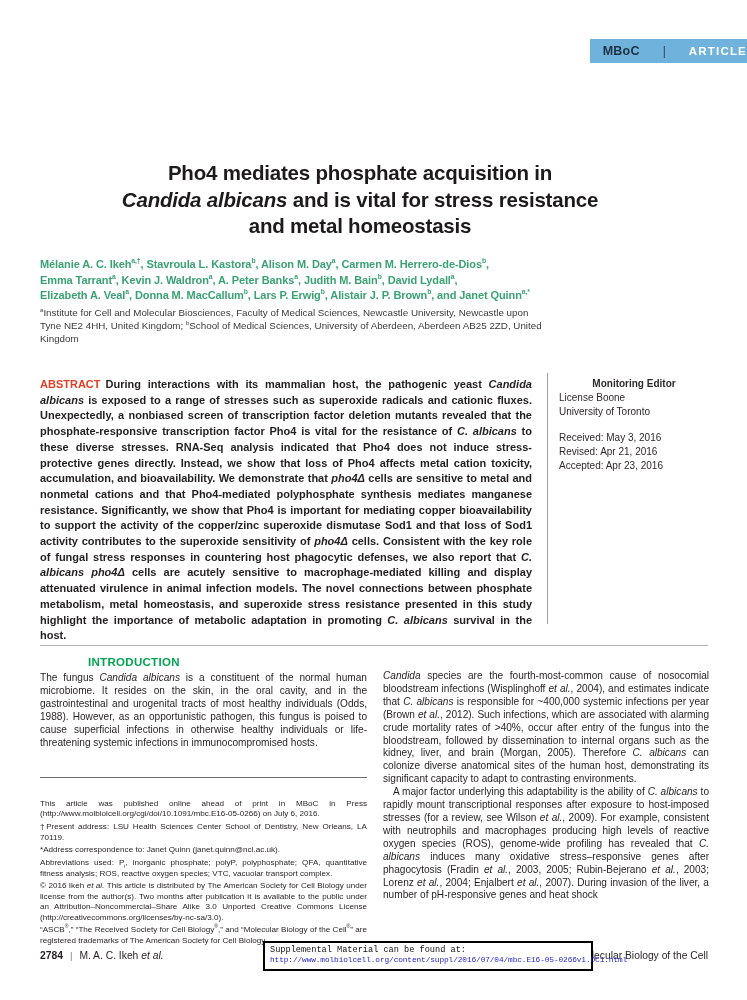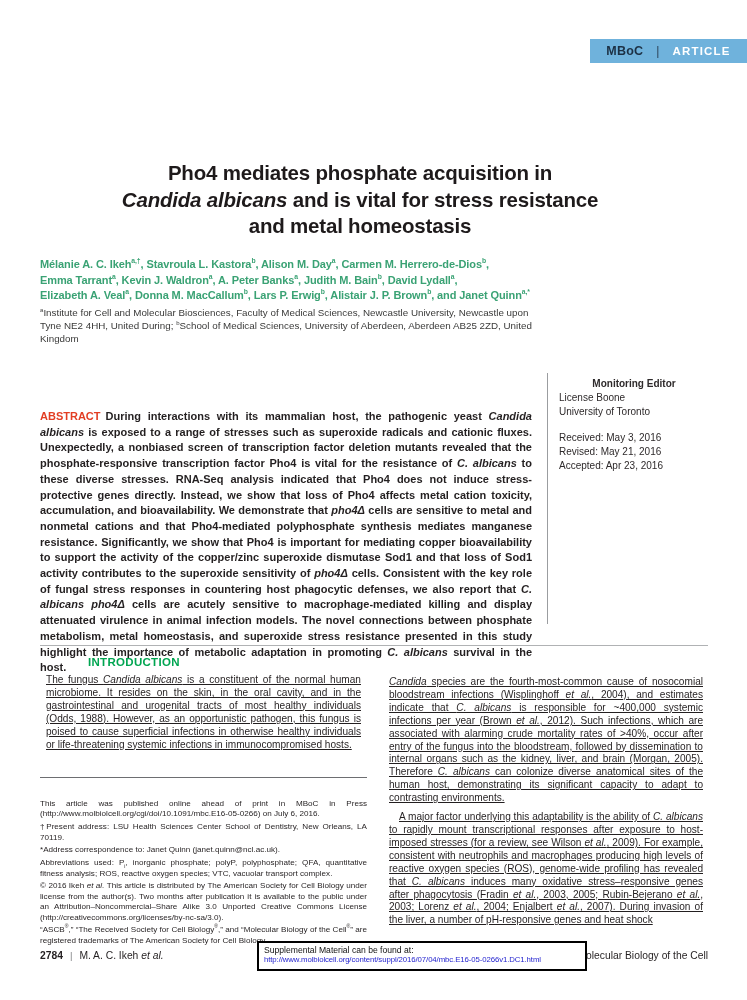--- a/index.html
+++ b/index.html
@@ -6,21 +6,21 @@
   body{
     width:747px;height:1000px;position:relative;overflow:hidden;
     font-family:"Liberation Sans",sans-serif;color:#231f20;
   }
   .abs{position:absolute;}
 
   
   .badge{
     left:590px;top:39px;right:0;height:24px;
     background:var(--badge-blue,#6fb2dc);
-    display:flex;align-items:center;justify-content:center;gap:13px;
+    display:flex;align-items:center;justify-content:flex-end;gap:23px;
   }
   .badge-journal{font-size:12.5px;font-weight:700;color:var(--badge-journal-text,#1c3044);letter-spacing:.2px;}
   .badge-sep{font-size:12px;color:#2c4358;font-weight:400;}
   .badge-article{font-size:11.5px;font-weight:700;color:#ffffff;letter-spacing:1.2px;}
 
   
   .title{
     left:40px;top:160px;width:640px;margin:0;
     font-size:20.5px;line-height:26.5px;font-weight:700;color:#1e1a1b;letter-spacing:-.2px;text-align:center;
   }
@@ -31,21 +31,21 @@
   }
   .affiliations{
     left:40px;top:306px;width:505px;
     font-size:9.8px;line-height:13px;color:#3a3a39;
   }
 
   
   .abstract{
     left:40px;top:377px;width:492px;
     font-size:11px;line-height:15.7px;font-weight:600;
-    text-align:justify;color:#231f20;margin-top:32px;
+    text-align:justify;color:#231f20;
   }
   .seg-label{color:var(--abstract-red,#e23e23);font-weight:700;margin-right:5px;}
   .seg-i{font-style:italic;}
   .seg-sup{vertical-align:super;font-size:62%;line-height:0;}
   .seg-sub{vertical-align:sub;font-size:62%;line-height:0;}
 
   .vrule{left:547px;top:373px;width:1px;height:251px;background:#9b9da0;}
   .sidebar{left:559px;top:377px;width:150px;font-size:10px;line-height:13.8px;color:#2e2a2b;}
   .sb-bold{font-weight:700;text-align:center;}
   .sb-gap{height:13px;}
@@ -53,38 +53,38 @@
   
   .hrule{left:40px;top:645px;width:668px;height:1px;background:#b0b2b4;}
 
   
   .col-left{left:40px;top:656px;width:327px;}
   .intro-heading{
     font-size:11.5px;font-weight:700;color:var(--heading-green,#00a551);
     letter-spacing:.3px;margin:0 0 4px 0;padding-left:48px;
   }
   .body-par{
-    margin:6px;font-size:10.1px;line-height:12.9px;text-align:justify;color:#231f20;text-decoration:underline;
+    margin:0;font-size:10.1px;line-height:12.9px;text-align:justify;color:#231f20;
   }
   .col-right{left:383px;top:670px;width:326px;height:270px;overflow:hidden;}
   .indent{text-indent:10px;}
 
   
   .fn-rule{left:40px;top:777px;width:327px;height:1px;background:#6d6e71;}
   .footnotes{left:40px;top:782px;width:327px;margin-top:17px;}
   .footnotes p{
     margin:0 0 2.4px 0;font-size:8.1px;line-height:10.4px;
     text-align:justify;color:#231f20;
   }
 
   
   .supp-box{
-    left:257px;top:941px;width:316px;z-index:5;
+    left:263px;top:941px;width:316px;z-index:5;
     background:#ffffff;border:2px solid #000000;padding:2px 5px 3px 5px;
-    font-family:Liberation Sans, sans-serif;
+    font-family:Liberation Mono, monospace;
   }
   .supp-note{font-size:8.6px;line-height:10.3px;color:#111111;}
   .supp-link{
     display:block;font-size:7.8px;line-height:10.3px;white-space:nowrap;
     color:var(--link-blue,#2424cf);text-decoration:none;letter-spacing:-.1px;
   }
 
   
   .footer-left{left:40px;top:950px;font-size:10.3px;color:#231f20;}
   .footer-left .pg{font-weight:700;}
@@ -97,33 +97,33 @@
 <div class="abs badge">
   <span class="badge-journal">MBoC</span>
   <span class="badge-sep">|</span>
   <span class="badge-article">ARTICLE</span>
 </div>
 
 <h1 class="abs title"><span>Pho4 mediates phosphate acquisition in</span><br><span class="seg-i">Candida albicans</span><span> and is vital for stress resistance</span><br><span>and metal homeostasis</span></h1>
 
 <div class="abs authors"><span>Mélanie A. C. Ikeh</span><span class="seg-sup">a,†</span><span>, Stavroula L. Kastora</span><span class="seg-sup">b</span><span>, Alison M. Day</span><span class="seg-sup">a</span><span>, Carmen M. Herrero-de-Dios</span><span class="seg-sup">b</span><span>,</span><br><span>Emma Tarrant</span><span class="seg-sup">a</span><span>, Kevin J. Waldron</span><span class="seg-sup">a</span><span>, A. Peter Banks</span><span class="seg-sup">a</span><span>, Judith M. Bain</span><span class="seg-sup">b</span><span>, David Lydall</span><span class="seg-sup">a</span><span>,</span><br><span>Elizabeth A. Veal</span><span class="seg-sup">a</span><span>, Donna M. MacCallum</span><span class="seg-sup">b</span><span>, Lars P. Erwig</span><span class="seg-sup">b</span><span>, Alistair J. P. Brown</span><span class="seg-sup">b</span><span>, and Janet Quinn</span><span class="seg-sup">a,*</span></div>
 
-<div class="abs affiliations"><span class="seg-sup">a</span><span>Institute for Cell and Molecular Biosciences, Faculty of Medical Sciences, Newcastle University, Newcastle upon Tyne NE2 4HH, United During; </span><span class="seg-sup">b</span><span>School of Medical Sciences, University of Aberdeen, Aberdeen AB25 2ZD, United Kingdom</span></div>
+<div class="abs affiliations"><span class="seg-sup">a</span><span>Institute for Cell and Molecular Biosciences, Faculty of Medical Sciences, Newcastle University, Newcastle upon Tyne NE2 4HH, United Kingdom; </span><span class="seg-sup">b</span><span>School of Medical Sciences, University of Aberdeen, Aberdeen AB25 2ZD, United Kingdom</span></div>
 
 <div class="abs abstract"><span class="seg-label">ABSTRACT</span><span>During interactions with its mammalian host, the pathogenic yeast </span><span class="seg-i">Candida albicans</span><span> is exposed to a range of stresses such as superoxide radicals and cationic fluxes. Unexpectedly, a nonbiased screen of transcription factor deletion mutants revealed that the phosphate-responsive transcription factor Pho4 is vital for the resistance of </span><span class="seg-i">C. albicans</span><span> to these diverse stresses. RNA-Seq analysis indicated that Pho4 does not induce stress-protective genes directly. Instead, we show that loss of Pho4 affects metal cation toxicity, accumulation, and bioavailability. We demonstrate that </span><span class="seg-i">pho4Δ</span><span> cells are sensitive to metal and nonmetal cations and that Pho4-mediated polyphosphate synthesis mediates manganese resistance. Significantly, we show that Pho4 is important for mediating copper bioavailability to support the activity of the copper/zinc superoxide dismutase Sod1 and that loss of Sod1 activity contributes to the superoxide sensitivity of </span><span class="seg-i">pho4Δ</span><span> cells. Consistent with the key role of fungal stress responses in countering host phagocytic defenses, we also report that </span><span class="seg-i">C. albicans</span><span> </span><span class="seg-i">pho4Δ</span><span> cells are acutely sensitive to macrophage-mediated killing and display attenuated virulence in animal infection models. The novel connections between phosphate metabolism, metal homeostasis, and superoxide stress resistance presented in this study highlight the importance of metabolic adaptation in promoting </span><span class="seg-i">C. albicans</span><span> survival in the host.</span></div>
 
 <div class="abs vrule"></div>
 
 <div class="abs sidebar">
   <div class="sb-bold">Monitoring Editor</div>
   <div>License Boone</div>
   <div>University of Toronto</div>
   <div class="sb-gap"></div>
   <div>Received: May 3, 2016</div>
-  <div>Revised: May 21, 2016</div>
+  <div>Revised: Apr 21, 2016</div>
   <div>Accepted: Apr 23, 2016</div>
 </div>
 
 <div class="abs hrule"></div>
 
 <div class="abs col-left">
   <div class="intro-heading">INTRODUCTION</div>
   <p class="body-par"><span>The fungus </span><span class="seg-i">Candida albicans</span><span> is a constituent of the normal human microbiome. It resides on the skin, in the oral cavity, and in the gastrointestinal and urogenital tracts of most healthy individuals (Odds, 1988). However, as an opportunistic pathogen, this fungus is poised to cause superficial infections in otherwise healthy individuals or life-threatening systemic infections in immunocompromised hosts.</span></p>
 </div>
 

